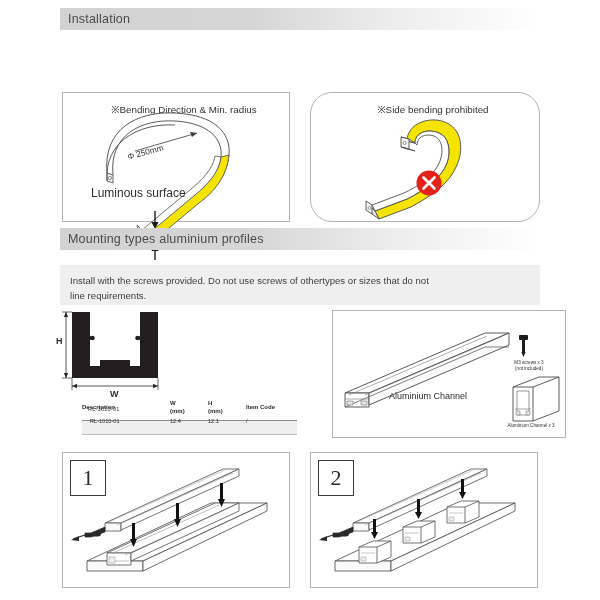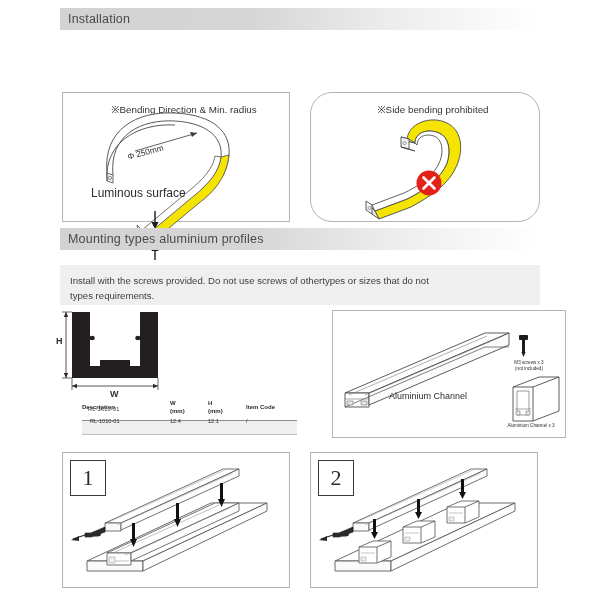--- a/index.html
+++ b/index.html
@@ -151,21 +151,21 @@
     </svg>
     <span class="hidden-text">×</span>
   </div>
 
   <div class="sec-head" style="top:228px;">
     <span>Mounting types aluminium profiles</span>
   </div>
 
   <div class="note" style="top:265px;height:40px;">
     <span>Install with the screws provided.  Do not use screws of othertypes or sizes that do not</span><br>
-    <span>types requirements.</span>
+    <span>line requirements.</span>
   </div>
 
   <div style="position:absolute;left:62px;top:310px;width:240px;height:128px;">
     <svg width="240" height="128" viewBox="0 0 240 128" style="position:absolute;left:0;top:0;">
 
       <path d="M10 2 L28 2 L28 56 L38 56 L38 50 L68 50 L68 56 L78 56 L78 2 L96 2 L96 68 L10 68 Z" fill="#231f20"></path>
 
       <circle cx="30.5" cy="28" r="2.2" fill="#231f20"></circle>
       <circle cx="75.5" cy="28" r="2.2" fill="#231f20"></circle>
       <path d="M28 26 L33 28 L28 30 Z" fill="#231f20"></path>

